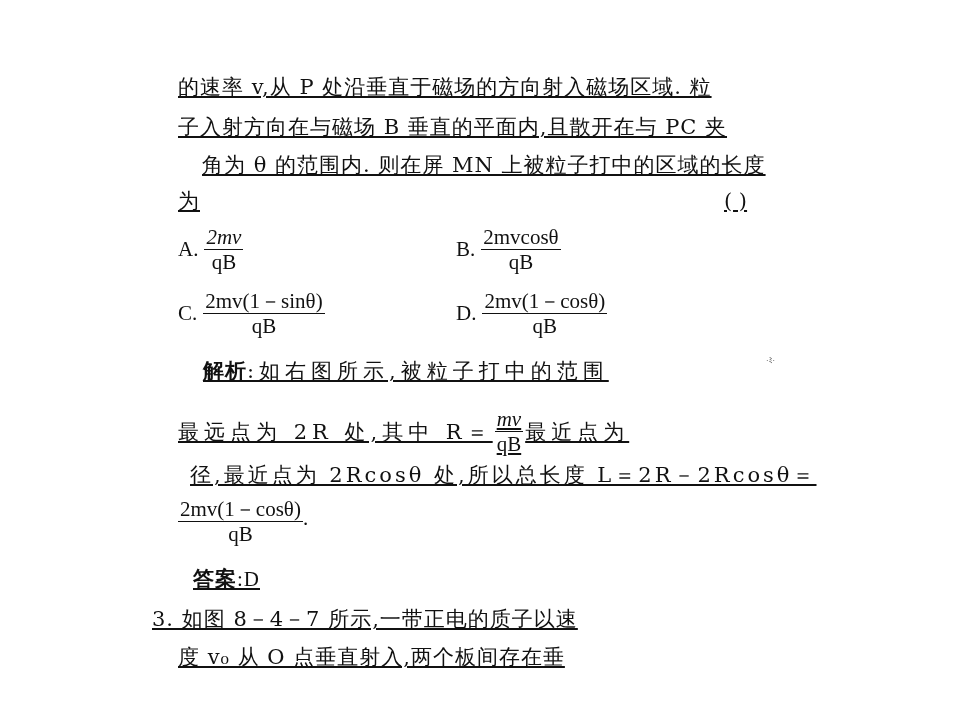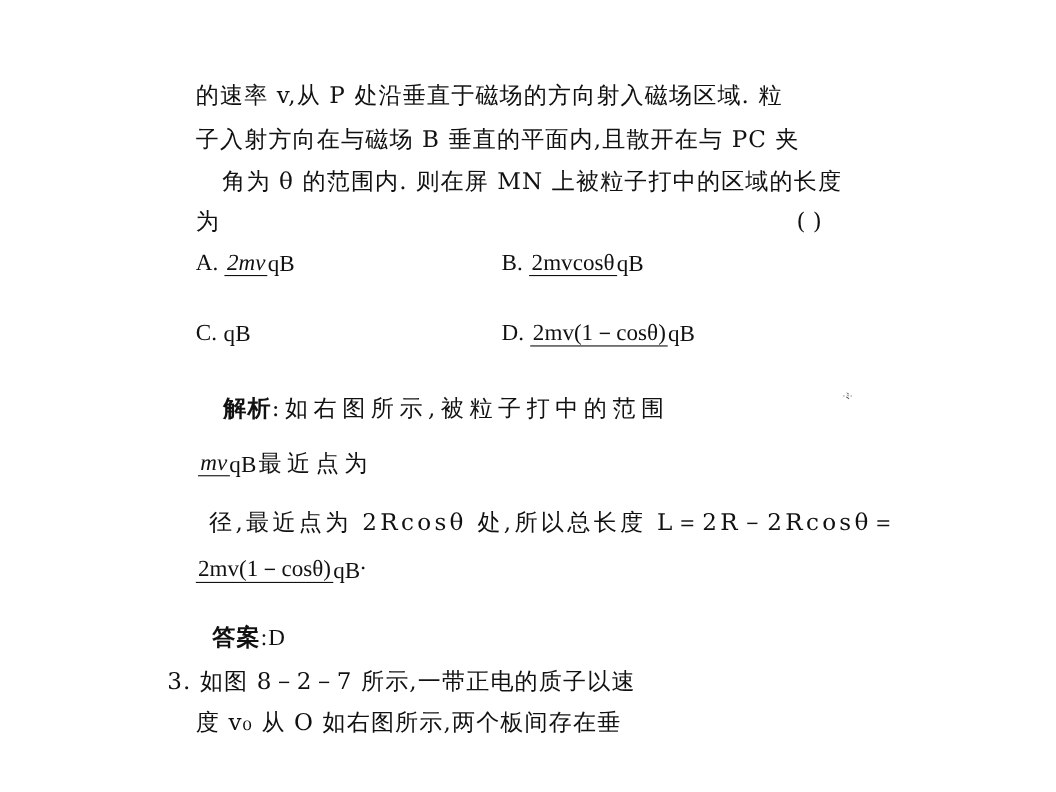--- a/index.html
+++ b/index.html
@@ -1,22 +1,22 @@
 <!DOCTYPE html>
 <html><head>
 <meta charset="utf-8">
 <style>
   html, body { margin: 0; padding: 0; background: #ffffff; }
   body { width: 960px; height: 720px; position: relative; overflow: hidden;
          font-family: "DejaVu Serif", "Liberation Serif", serif; color: #111; }
-  .line { position: absolute; font-size: 21px; white-space: nowrap; line-height: 26px; letter-spacing: 1px; }
+  .line { position: absolute; font-size: 21px; white-space: nowrap; line-height: 26px; letter-spacing: 1px; text-decoration: underline; }
   .wide { letter-spacing: 5px; }
   .math { font-family: "Liberation Serif", "DejaVu Serif", serif; }
   .it { font-style: italic; }
-  .frac { display: inline-flex; flex-direction: row; align-items: center; vertical-align: middle;
+  .frac { display: inline-flex; flex-direction: column; align-items: center; vertical-align: middle;
           font-family: "Liberation Serif", serif; font-size: 21px; line-height: 22px; }
   .frac .num { padding: 0 2px 1px 2px; border-bottom: 1.4px solid #111; }
   .frac .den { padding-top: 1px; }
   .opt { position: absolute; font-size: 21px; font-family: "Liberation Serif", serif; display: flex; align-items: center; }
   .opt .lbl { margin-right: 6px; }
   .bold { font-weight: bold; font-family: "DejaVu Sans", sans-serif; margin-left: 25px; }
   .speck { position: absolute; left: 766px; top: 356px; font-size: 8px; color: #444; }
 </style>
 </head>
 <body>
@@ -40,39 +40,41 @@
   <div class="opt" style="left:456px; top:226px;">
     <span class="lbl">B.</span>
     <span class="frac">
       <span class="num">2mvcosθ</span>
       <span class="den">qB</span>
     </span>
   </div>
   <div class="opt" style="left:178px; top:290px;">
     <span class="lbl">C.</span>
     <span class="frac">
+      <span class="num">2mv(1－sinθ)</span>
       <span class="den">qB</span>
     </span>
   </div>
   <div class="opt" style="left:456px; top:290px;">
     <span class="lbl">D.</span>
     <span class="frac">
       <span class="num">2mv(1－cosθ)</span>
       <span class="den">qB</span>
     </span>
   </div>
 </div>
 
 <div>
   <div class="line wide" style="left:178px; top:358px;">
     <span class="bold" style="letter-spacing:1px;">解析</span><span>:如右图所示,被粒子打中的范围</span>
   </div>
   <div class="speck">·ﾐ·</div>
 
   <div class="line wide" style="left:178px; top:408px; display:flex; align-items:center;">
+    <span>最远点为 2R 处,其中 R＝</span>
     <span class="frac" style="letter-spacing:0; margin:0 2px;">
       <span class="num it">mv</span>
       <span class="den">qB</span>
     </span>
     <span>最近点为</span>
   </div>
 
   <div class="line wide" style="left:178px; top:462px; letter-spacing:3px;margin-left:12px;">径,最近点为 2Rcosθ 处,所以总长度 L＝2R－2Rcosθ＝</div>
 
   <div class="opt" style="left:178px; top:498px;">
@@ -82,15 +84,15 @@
     </span>
     <span style="align-self:flex-end; margin-bottom:14px;">.</span>
   </div>
 </div>
 
 <div class="line" style="left:168px; top:566px;">
   <span class="bold">答案</span><span class="math">:D</span>
 </div>
 
 <div>
-  <div class="line" style="left:152px; top:606px;">3. 如图 8－2－7 所示,一带正电的质子以速</div>
-  <div class="line" style="left:178px; top:644px;">度 v₀ 从 O 如右图所示,两个板间存在垂</div>
+  <div class="line" style="left:152px; top:606px;">3. 如图 8－4－7 所示,一带正电的质子以速</div>
+  <div class="line" style="left:178px; top:644px;">度 v₀ 从 O 点垂直射入,两个板间存在垂</div>
 </div>
 
 </body></html>

